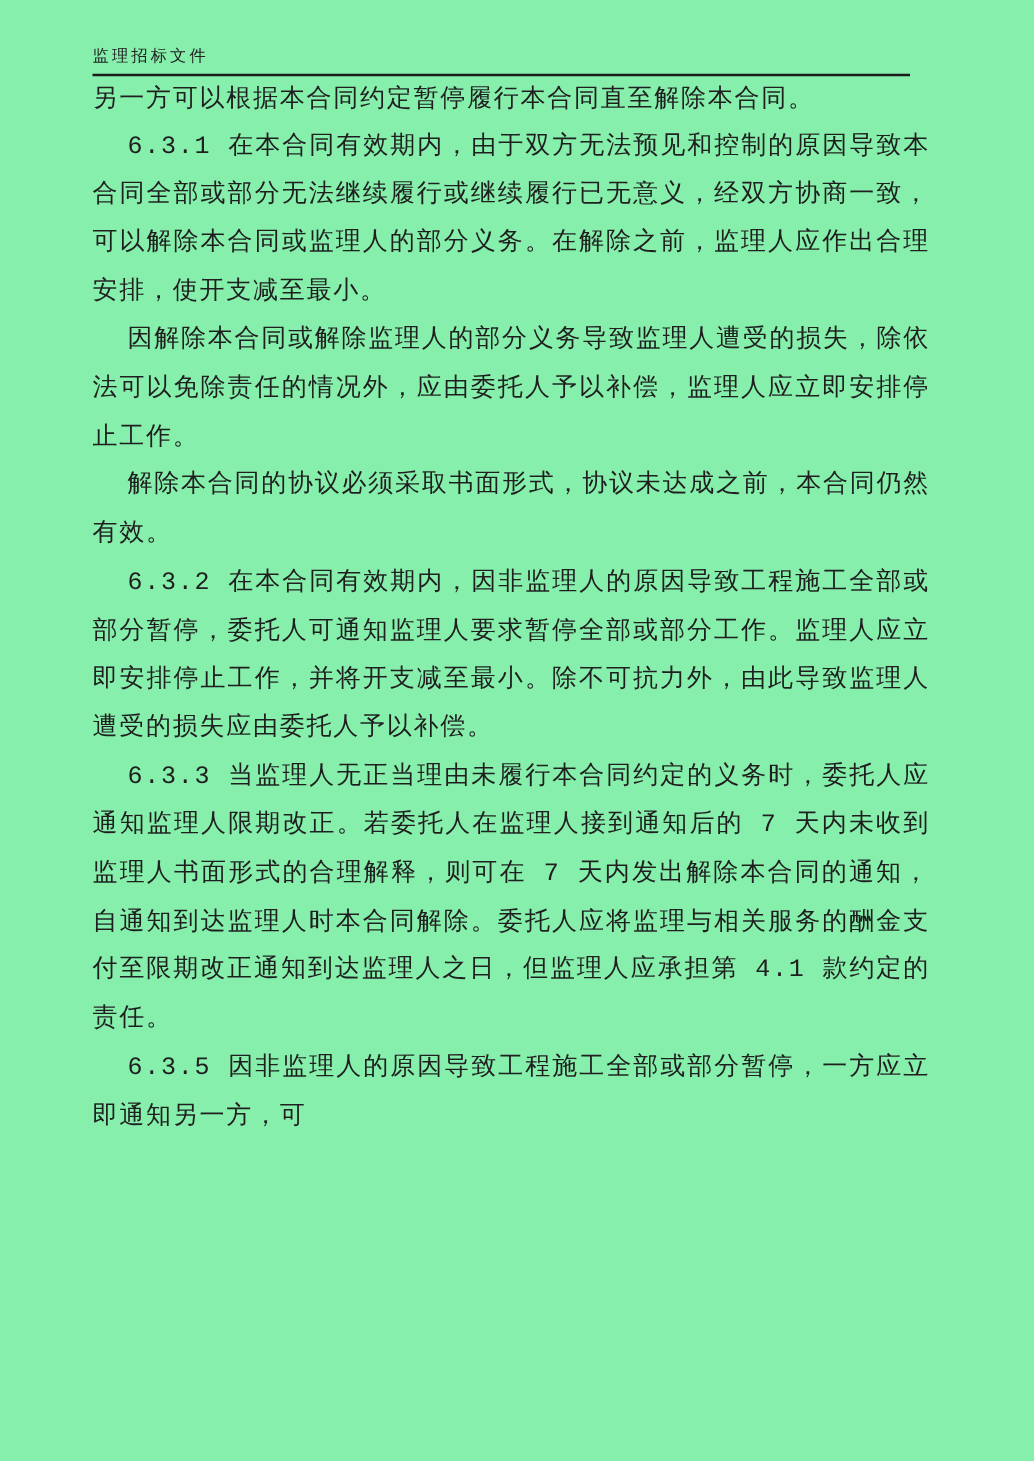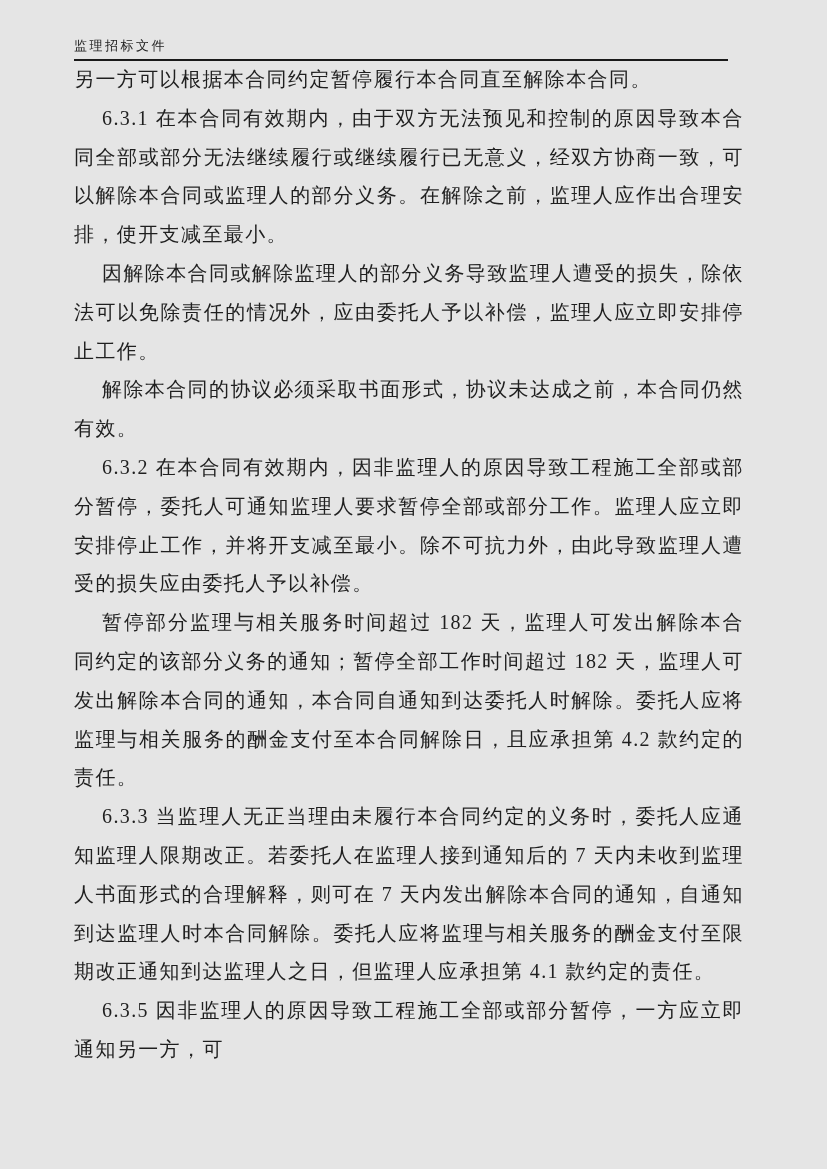--- a/index.html
+++ b/index.html
@@ -4,21 +4,21 @@
 <style>
   html, body {
     margin: 0;
     padding: 0;
     background: #ffffff;
   }
   .page {
     position: relative;
     width: 827px;
     height: 1169px;
-    background: #e5e5e5;
+    background: #86efac;
     overflow: hidden;
     font-family: "Liberation Serif", "DejaVu Serif", serif;
     color: #1f1f1f;
   }
   .page-header {
     position: absolute;
     left: 74px;
     top: 36px;
     width: 654px;
     padding-bottom: 5px;
@@ -41,35 +41,35 @@
     letter-spacing: 1.4px;
     text-align: justify;
     text-justify: inter-character;
   }
   .doc-body p {
     margin: 0;
     padding: 0;
   }
   .doc-body p.indent {
     text-indent: 28px;
+    font-family: Liberation Mono, monospace;
   }
 </style>
 </head>
 <body>
 
 <div class="page">
 
   <div class="page-header">
     <span class="header-title">监理招标文件</span>
   </div>
 
   <div class="doc-body">
     <p>另一方可以根据本合同约定暂停履行本合同直至解除本合同。</p>
     <p class="indent">6.3.1 在本合同有效期内，由于双方无法预见和控制的原因导致本合同全部或部分无法继续履行或继续履行已无意义，经双方协商一致，可以解除本合同或监理人的部分义务。在解除之前，监理人应作出合理安排，使开支减至最小。</p>
     <p class="indent">因解除本合同或解除监理人的部分义务导致监理人遭受的损失，除依法可以免除责任的情况外，应由委托人予以补偿，监理人应立即安排停止工作。</p>
     <p class="indent">解除本合同的协议必须采取书面形式，协议未达成之前，本合同仍然有效。</p>
     <p class="indent">6.3.2 在本合同有效期内，因非监理人的原因导致工程施工全部或部分暂停，委托人可通知监理人要求暂停全部或部分工作。监理人应立即安排停止工作，并将开支减至最小。除不可抗力外，由此导致监理人遭受的损失应由委托人予以补偿。</p>
-    <p class="indent">暂停部分监理与相关服务时间超过 182 天，监理人可发出解除本合同约定的该部分义务的通知；暂停全部工作时间超过 182 天，监理人可发出解除本合同的通知，本合同自通知到达委托人时解除。委托人应将监理与相关服务的酬金支付至本合同解除日，且应承担第 4.2 款约定的责任。</p>
     <p class="indent">6.3.3 当监理人无正当理由未履行本合同约定的义务时，委托人应通知监理人限期改正。若委托人在监理人接到通知后的 7 天内未收到监理人书面形式的合理解释，则可在 7 天内发出解除本合同的通知，自通知到达监理人时本合同解除。委托人应将监理与相关服务的酬金支付至限期改正通知到达监理人之日，但监理人应承担第 4.1 款约定的责任。</p>
     <p class="indent">6.3.5 因非监理人的原因导致工程施工全部或部分暂停，一方应立即通知另一方，可</p>
   </div>
 
 </div>
 
 </body></html>

